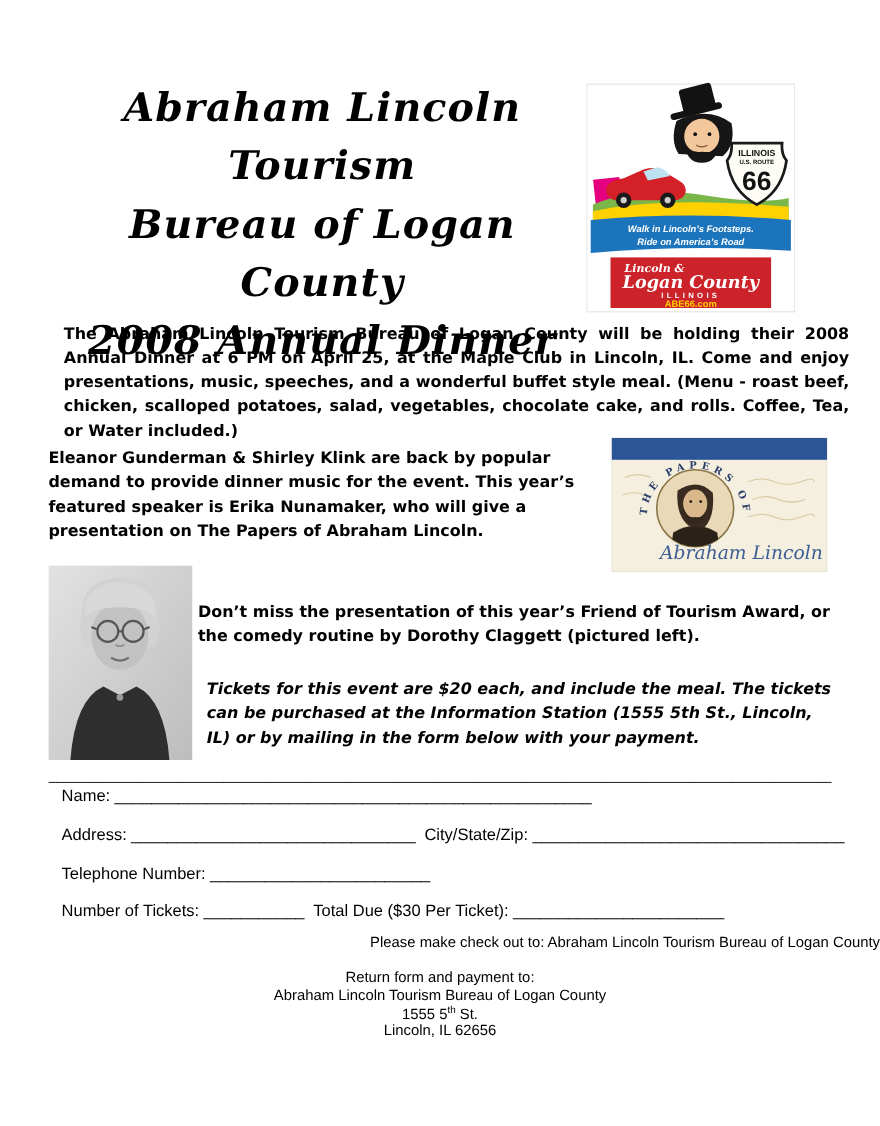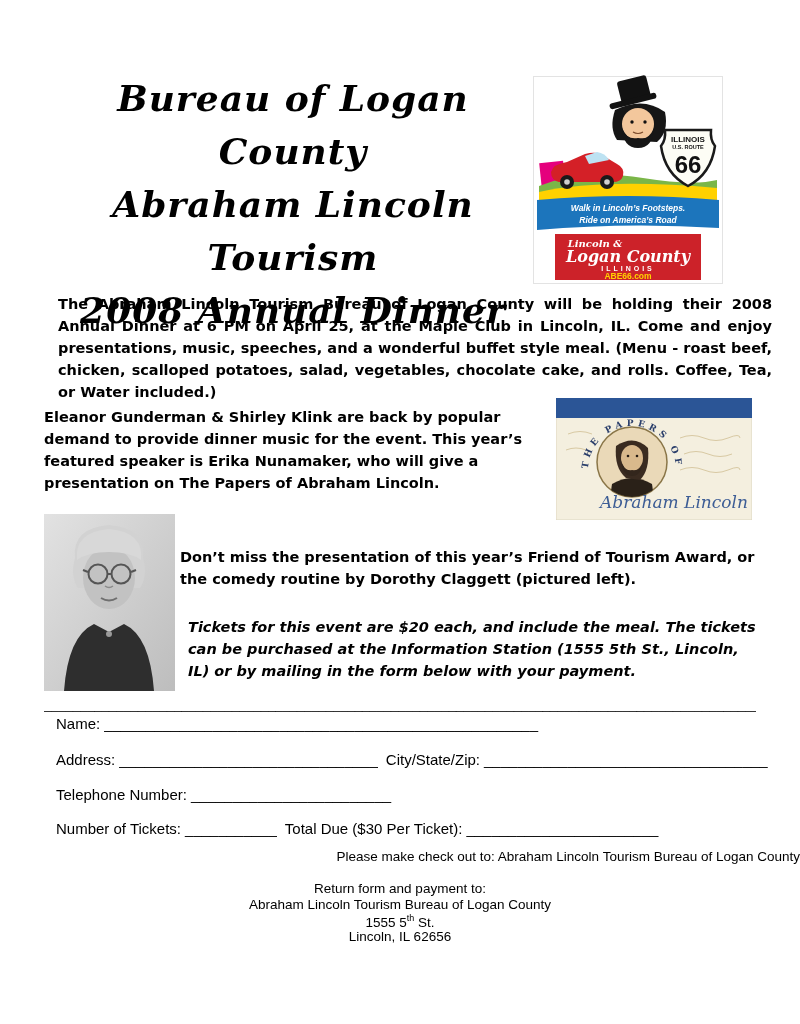--- a/index.html
+++ b/index.html
@@ -74,22 +74,22 @@
   .cl-return3 { top:913px; }
   .cl-return4 { top:929px; }
   sup { font-size:9px; }
 </style>
 </head>
 <body>
 
 <div class="page">
 
   <div class="title-block">
+    <div>Abraham Lincoln Tourism</div>
     <div>Bureau of Logan County</div>
-    <div>Abraham Lincoln Tourism</div>
     <div>2008 Annual Dinner</div>
   </div>
 
   <div class="logo">
     <svg viewBox="0 0 190 208" xmlns="http://www.w3.org/2000/svg">
       <rect x="0.5" y="0.5" width="189" height="207" fill="#ffffff" stroke="#e3e3e3"></rect>
       <rect x="8" y="86" width="24" height="36" fill="#e5007d" transform="rotate(-6 20 104)"></rect>
       <path d="M6 110 Q50 92 110 102 Q160 110 184 104 L184 124 L6 124 Z" fill="#7ab648"></path>
       <path d="M6 116 Q70 102 184 112 L184 124 L6 124 Z" fill="#ffd100"></path>
       <g>

